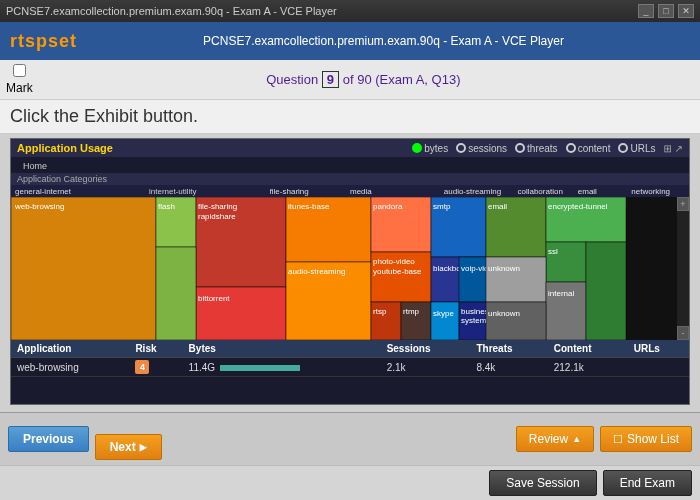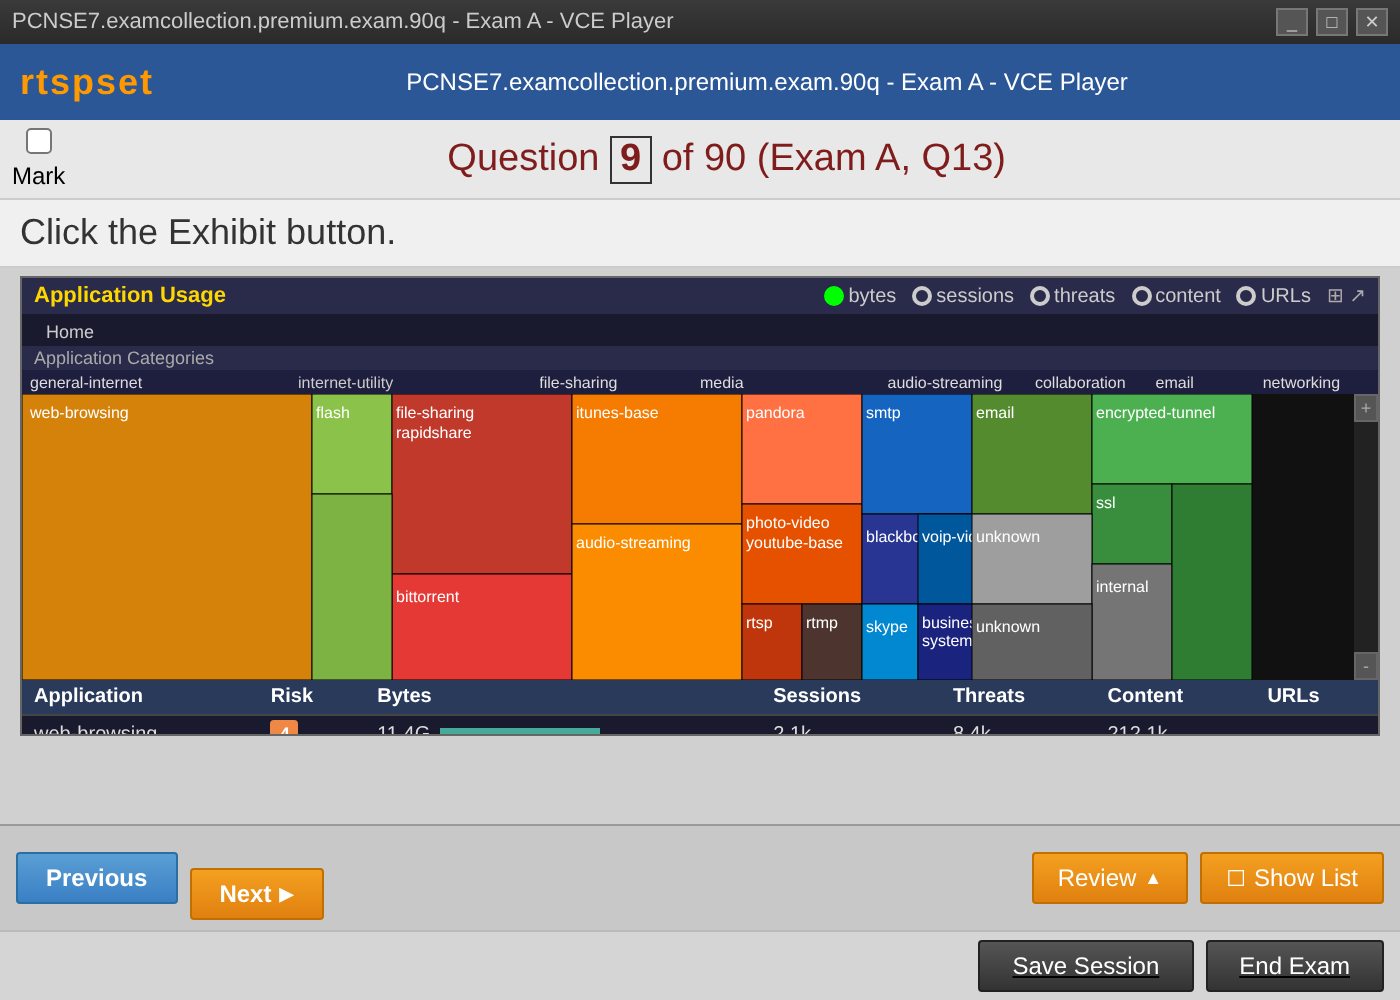--- a/index.html
+++ b/index.html
@@ -51,21 +51,21 @@
 
     
     .question-bar {
       display: flex;
       align-items: center;
       padding: 4px 6px;
       background: #e8e8e8;
       border-bottom: 1px solid #ccc;
     }
     .mark-checkbox { display: flex; align-items: center; gap: 4px; font-size: 12px; flex-direction: column; }
-    .question-info { flex: 1; text-align: center; font-size: 19px; color: #7f1d1d; }
+    .question-info { flex: 1; text-align: center; font-size: 13px; color: #4c1d95; }
     .question-num-box {
       display: inline-block;
       border: 1px solid #333;
       padding: 0 4px;
       font-weight: bold;
     }
 
     
     .instruction {
       padding: 6px 10px;
@@ -73,21 +73,21 @@
       color: #333;
       background: #f0f0f0;
       border-bottom: 1px solid #ccc;
     }
 
     
     .chart-container {
       margin: 4px 10px;
       border: 1px solid #666;
       background: #1a1a2e;
-      height: 230px;
+      height: 267px;
       position: relative;
       overflow: hidden;
     }
 
     .chart-header {
       background: #2a2a4a;
       padding: 3px 6px;
       display: flex;
       align-items: center;
       justify-content: space-between;
@@ -188,21 +188,20 @@
       gap: 6px;
     }
     .toolbar-row2 {
       display: flex;
       align-items: center;
       justify-content: flex-end;
       padding: 4px 8px;
       gap: 6px;
       background: #d5d5d5;
       border-top: 1px solid #bbb;
-      text-decoration: underline;
     }
 
     .btn-prev {
       background: linear-gradient(to bottom, #5a9fd4, #3a7fc4);
       color: white;
       border: 1px solid #2a6fa4;
       padding: 5px 14px;
       font-size: 12px;
       cursor: pointer;
       border-radius: 2px;

